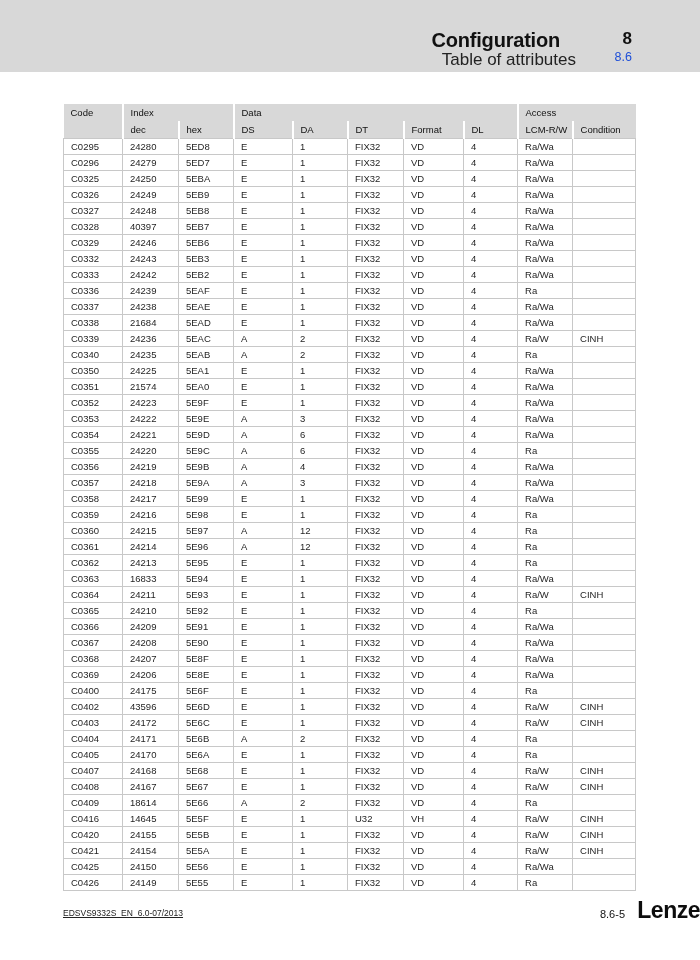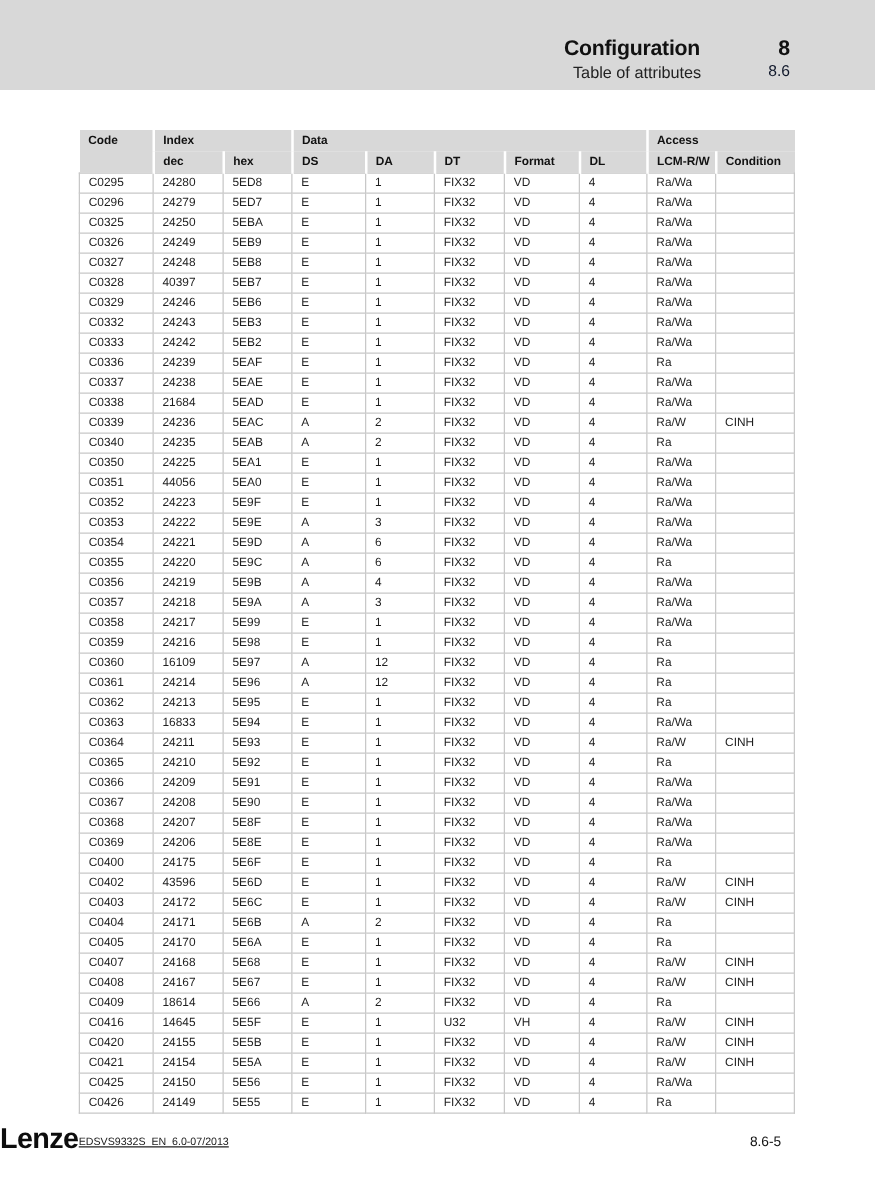--- a/index.html
+++ b/index.html
@@ -15,48 +15,48 @@
   }
   
   .band {
     position: absolute;
     top: 0; left: 0;
     width: 700px; height: 72px;
     background: #d8d8d8;
   }
   .band-title {
     position: absolute; top: 29px; right: 140px;
-    font-size: 17px; font-weight: bold; color: #111;
+    font-size: 20px; font-weight: bold; color: #111;
     letter-spacing: -0.2px;
   }
   .band-sub {
-    position: absolute; top: 50px; right: 139px;
-    font-size: 13px; color: #222;
+    position: absolute; top: 50px; right: 124px;
+    font-size: 17px; color: #222;
   }
   .band-chapter {
     position: absolute; top: 29px; right: 68px;
     font-size: 17px; font-weight: bold; color: #111;
   }
   .band-section {
     position: absolute; top: 50px; right: 68px;
-    font-size: 12.5px; color: #0f172a;
+    font-size: 12.5px; color: #1d4ed8;
   }
   
   table.attrs {
     position: absolute;
     left: 63px; top: 104px;
     width: 572px;
     border-collapse: collapse;
     table-layout: fixed;
     font-size: 9.5px;
   }
   table.attrs thead th {
     background: #d8d8d8;
     text-align: left;
-    font-weight: bold;
+    font-weight: normal;
     font-size: 9.5px;
     color: #111;
     height: 17px;
     padding: 0 0 0 7px;
     vertical-align: middle;
     border: none;
     border-left: 2px solid #ffffff;
   }
   table.attrs thead th.th-code {
     border-left: none;
@@ -78,21 +78,21 @@
     position: absolute;
     left: 63px; top: 908px;
     font-size: 8.5px; color: #222;
     white-space: pre;
     text-decoration: underline;
   }
   .footer-logo {
     position: absolute;
     left: 0; top: 897px;
     width: 700px;
-    text-align: left;
+    text-align: right;
     font-size: 23px;
     font-weight: bold;
     letter-spacing: -0.5px;
     color: #0d0d0d;
   }
   .footer-page {
     position: absolute;
     right: 75px; top: 908px;
     font-size: 11px; font-weight: normal; color: #111; padding-left: 44px;
   }
@@ -317,21 +317,21 @@
           <td>E</td>
           <td>1</td>
           <td>FIX32</td>
           <td>VD</td>
           <td>4</td>
           <td>Ra/Wa</td>
           <td></td>
         </tr>
         <tr>
           <td>C0351</td>
-          <td>44056</td>
+          <td>21574</td>
           <td>5EA0</td>
           <td>E</td>
           <td>1</td>
           <td>FIX32</td>
           <td>VD</td>
           <td>4</td>
           <td>Ra/Wa</td>
           <td></td>
         </tr>
         <tr>
@@ -425,21 +425,21 @@
           <td>E</td>
           <td>1</td>
           <td>FIX32</td>
           <td>VD</td>
           <td>4</td>
           <td>Ra</td>
           <td></td>
         </tr>
         <tr>
           <td>C0360</td>
-          <td>16109</td>
+          <td>24215</td>
           <td>5E97</td>
           <td>A</td>
           <td>12</td>
           <td>FIX32</td>
           <td>VD</td>
           <td>4</td>
           <td>Ra</td>
           <td></td>
         </tr>
         <tr>

